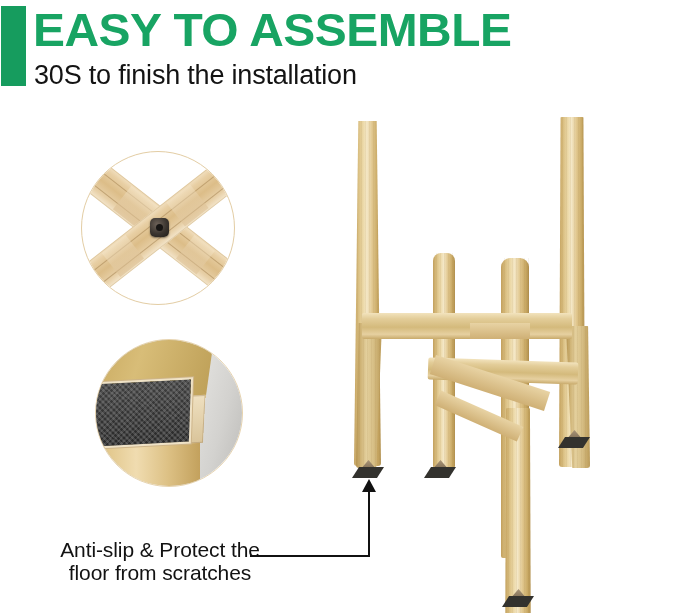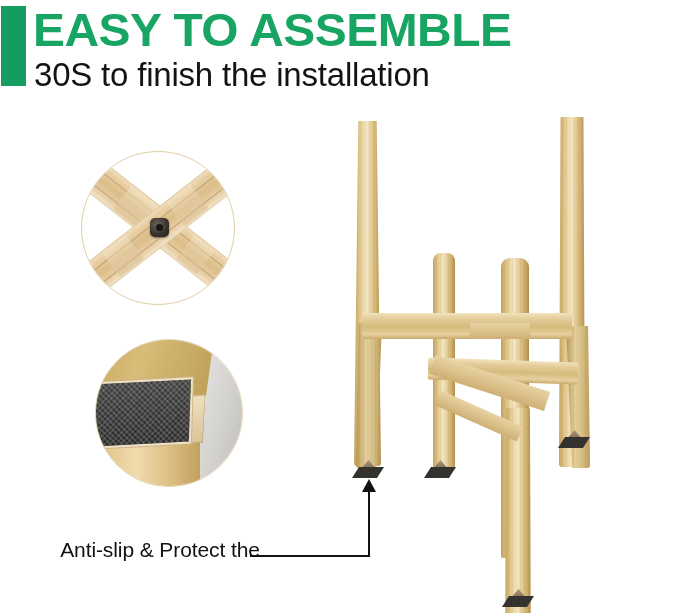--- a/index.html
+++ b/index.html
@@ -10,21 +10,21 @@
   
   #header{position:absolute;left:0;top:0;width:594px;height:104px;}
   #accent-bar{position:absolute;left:1px;top:6px;width:25px;height:80px;
               background:#169C5E;}
   #headline{position:absolute;left:33px;top:2px;
             font-size:47px;line-height:56px;font-weight:bold;
             letter-spacing:-0.5px;color:#18A463;
             transform:scaleX(1.02);transform-origin:left center;
             white-space:nowrap;}
   #subhead{position:absolute;left:34px;top:58px;
-           font-size:33px;line-height:34px;color:#131313;
+           font-size:27px;line-height:34px;color:#131313;
            letter-spacing:-0.2px;white-space:nowrap;}
 
   
   .inset{position:absolute;border-radius:50%;overflow:hidden;}
   #inset-joint{left:81px;top:151px;width:152px;height:152px;
                border:1px solid #e3cda4;background:#ffffff;}
   #inset-pad{left:95px;top:339px;width:146px;height:146px;
              border:1px solid #e7d3ae;background:#ffffff;}
 
   
@@ -189,16 +189,17 @@
       <div class="plate"></div>
     </div>
   <div class="footpad" style="left:172px;top:481px;">
     <div class="pyr"></div>
       <div class="plate"></div>
     </div>
 </div>
 
 <div id="caption">
   <div>Anti-slip &amp; Protect the</div>
+  <div>floor from scratches</div>
 </div>
 <div class="lead" id="lead-h"></div>
 <div class="lead" id="lead-v"></div>
 <div id="lead-arrow"></div>
 
 </body></html>

